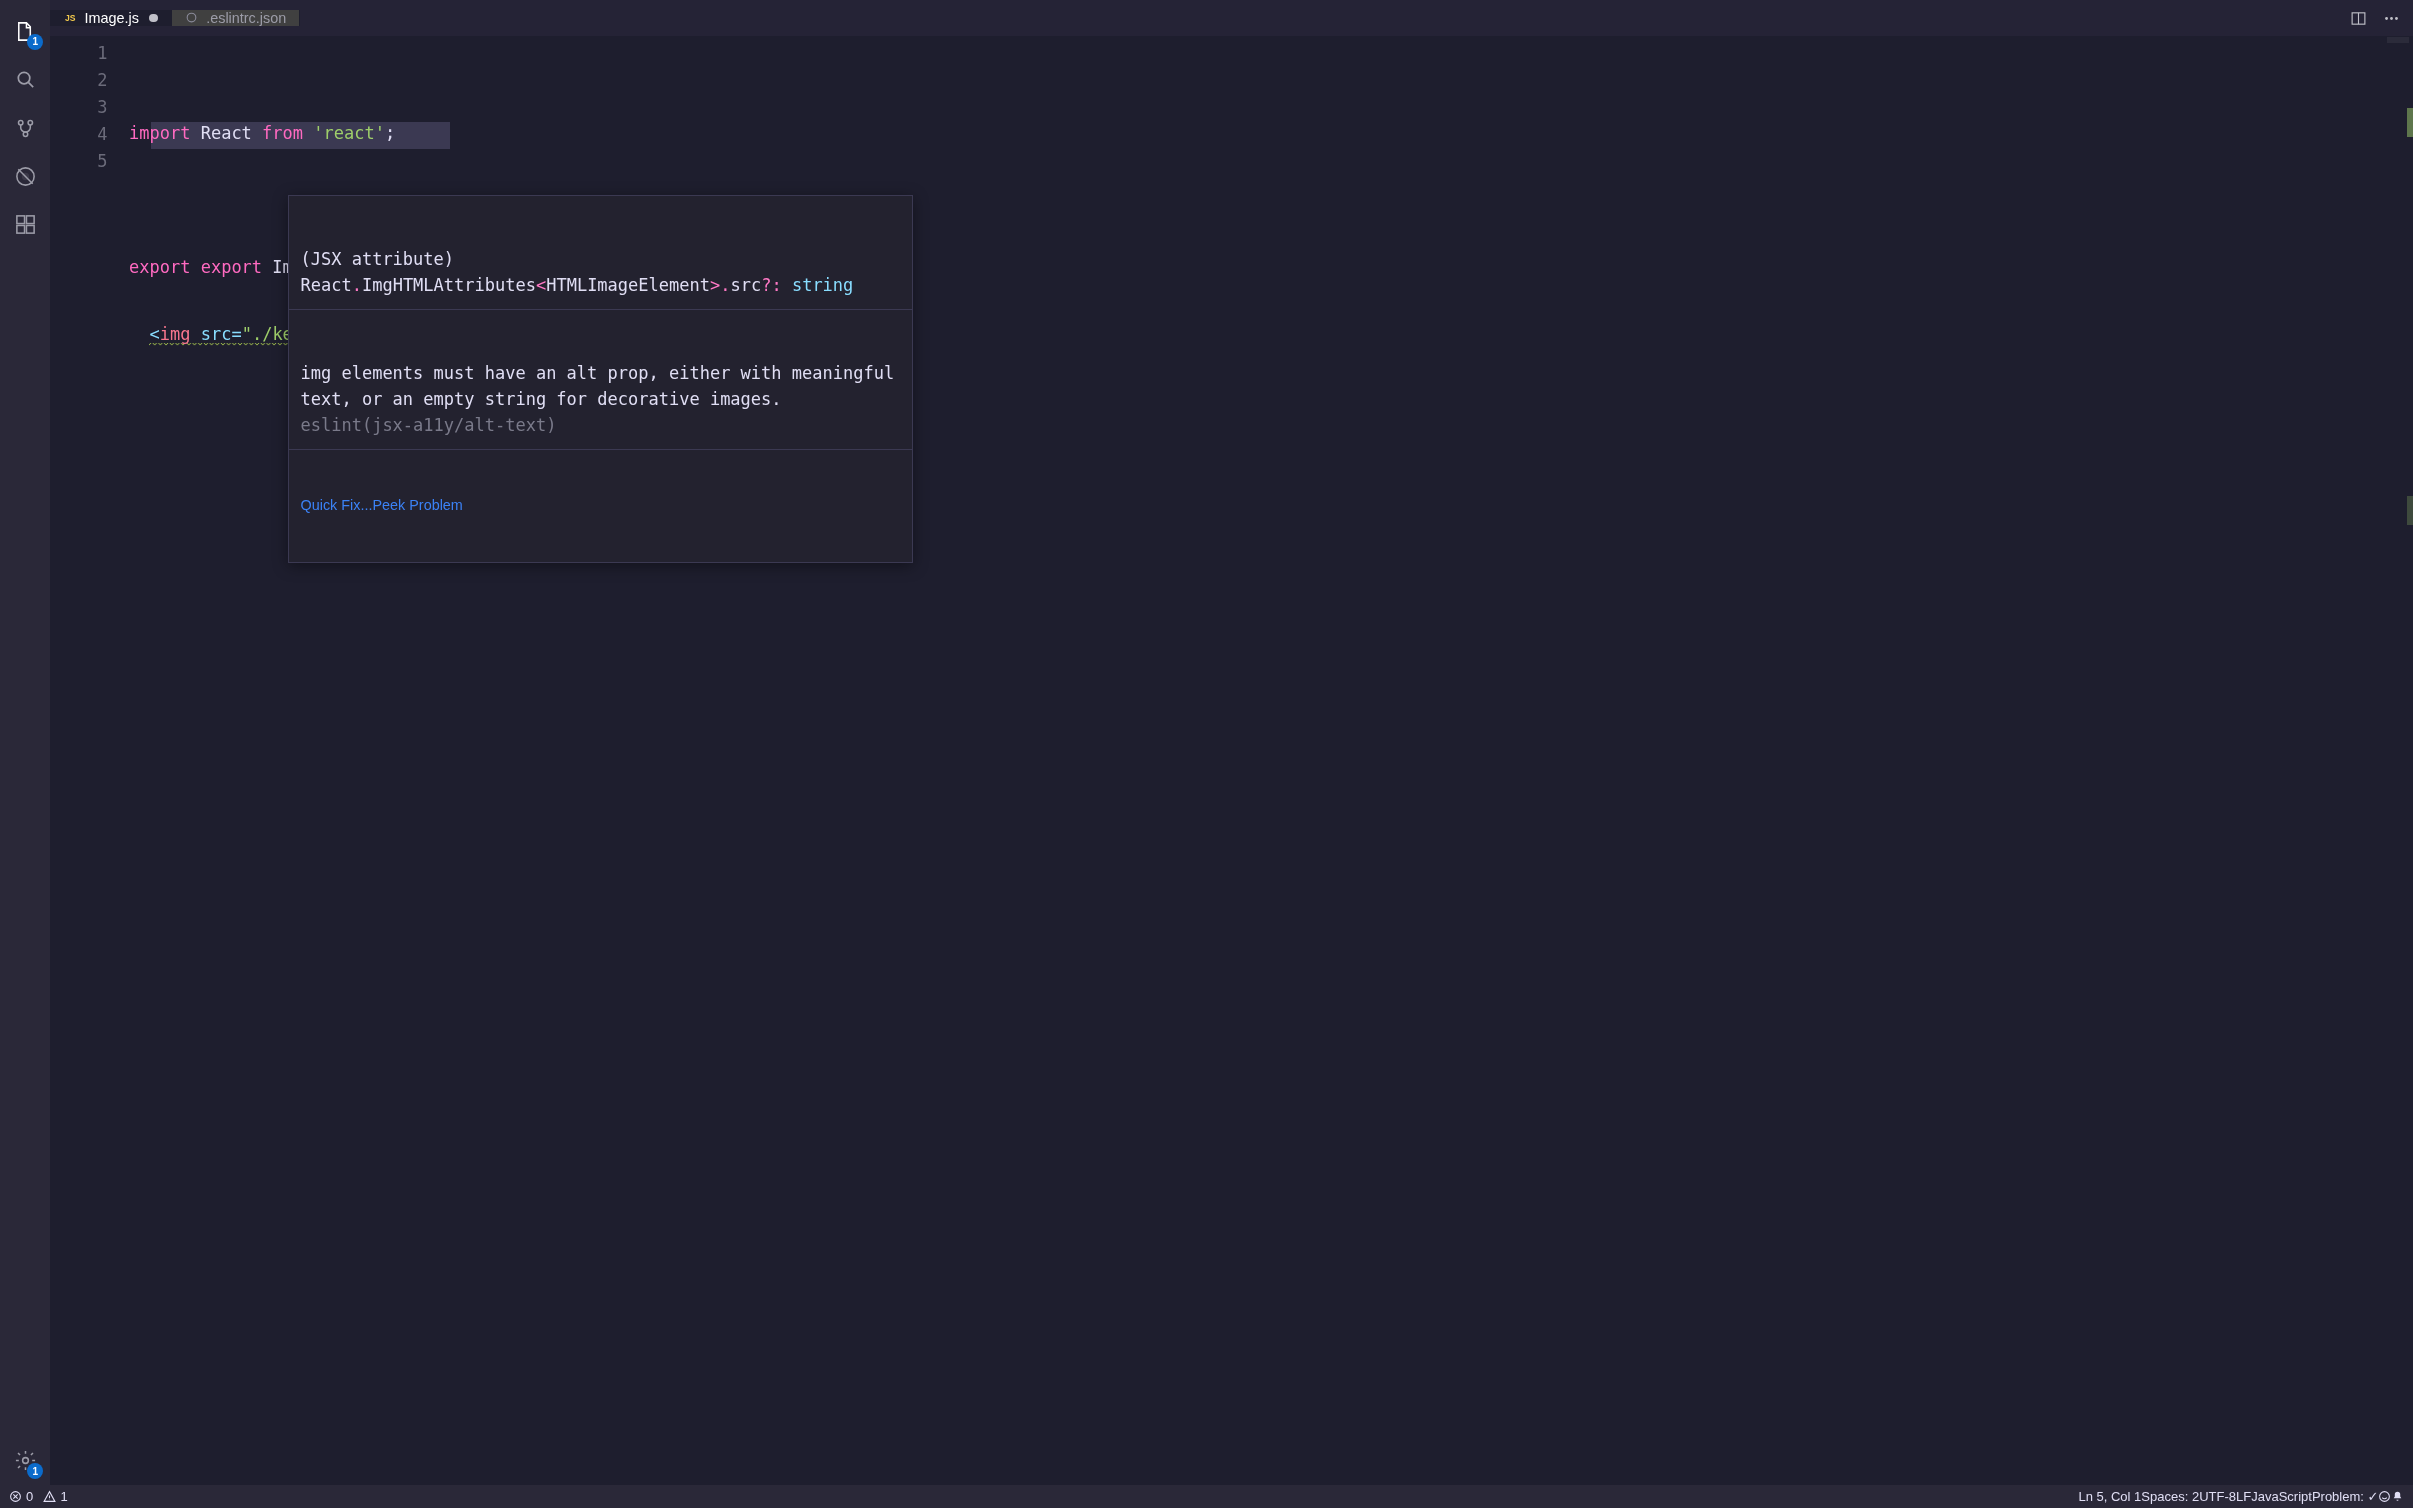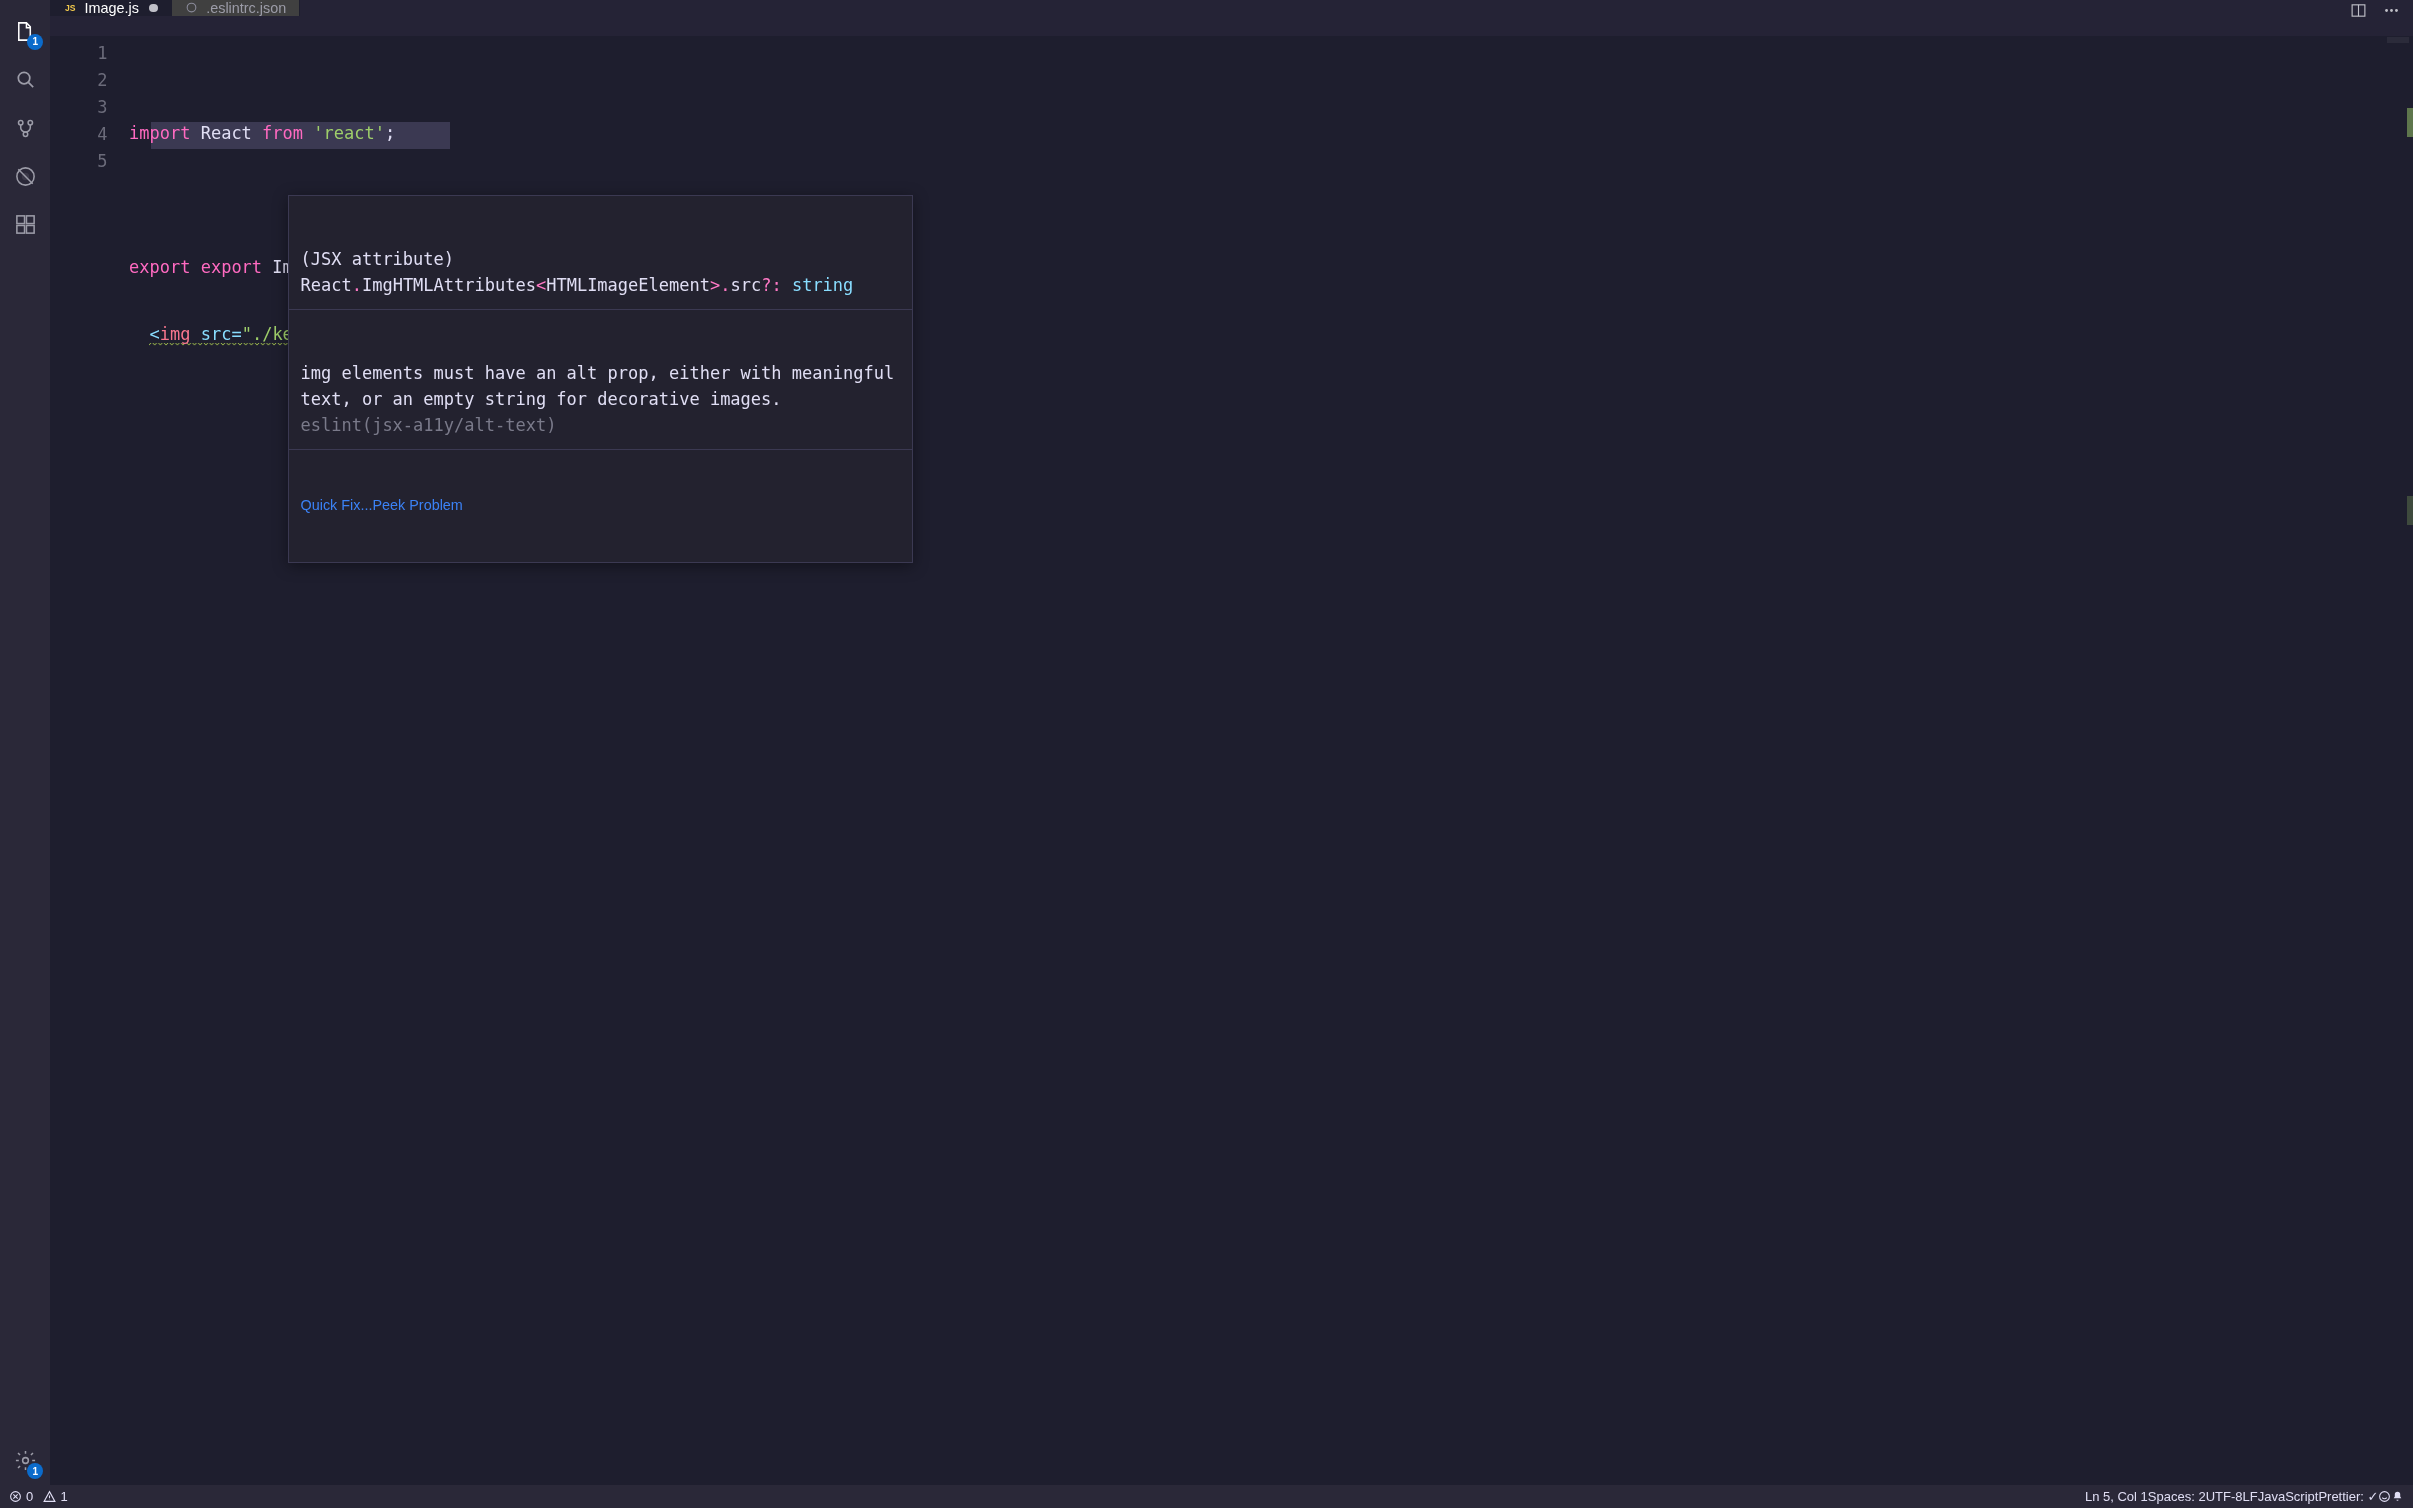--- a/index.html
+++ b/index.html
@@ -66,21 +66,21 @@
     flex: 1;
     display: flex;
     flex-direction: column;
     min-width: 0;
     position: relative;
   }
   .tab-bar {
     height: 36px;
     background: #252336;
     display: flex;
-    align-items: flex-start;
+    align-items: center;
   }
   .tab {
     display: flex;
     align-items: center;
     padding: 0 13px;
     background: #404040;
     color: #9c9ca8;
     gap: 7.2px;
     cursor: pointer;
     border-right: 0.7px solid #1e1e2e;
@@ -382,21 +382,21 @@
         </svg>
       <span>1</span>
     </div>
   </div>
   <div class="status-right">
     <div class="status-item">Ln 5, Col 1</div>
     <div class="status-item">Spaces: 2</div>
     <div class="status-item">UTF-8</div>
     <div class="status-item">LF</div>
     <div class="status-item">JavaScript</div>
-    <div class="status-item">Prettier: ✓</div>
+    <div class="status-item">Problem: ✓</div>
     <div class="status-item">
       <svg viewBox="0 0 24 24" fill="none" stroke="currentColor" stroke-width="2">
           <circle cx="12" cy="12" r="9"></circle>
           <path d="M8 14c1 1.5 2.5 2 4 2s3-.5 4-2M9 9h.01M15 9h.01"></path>
         </svg>
     </div>
     <div class="status-item">
       <svg viewBox="0 0 24 24" fill="currentColor">
           <path d="M12 3a5 5 0 0 0-5 5v4l-2 3h14l-2-3V8a5 5 0 0 0-5-5zM10 18a2 2 0 0 0 4 0"></path>
         </svg>

